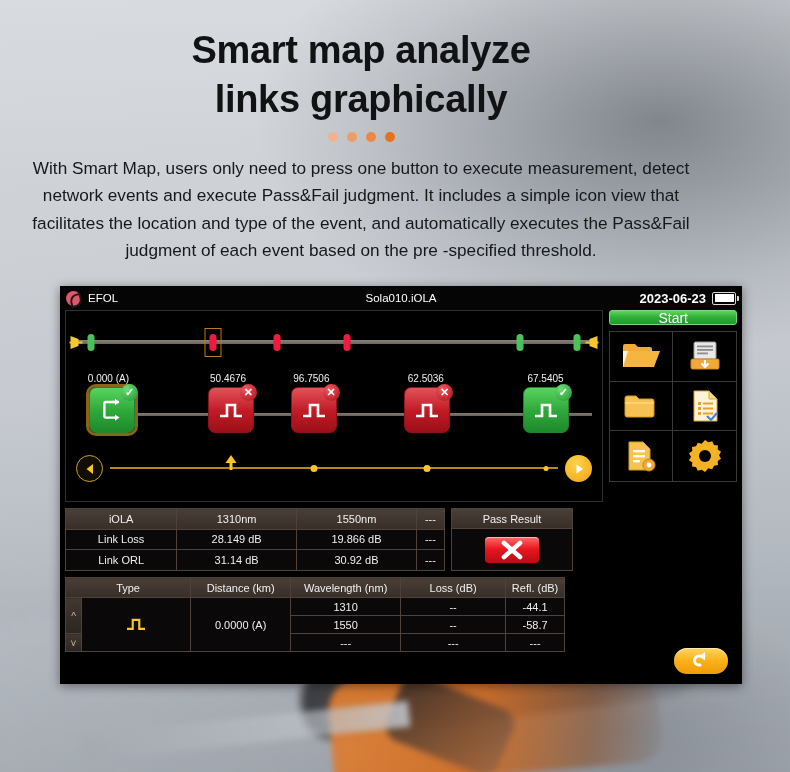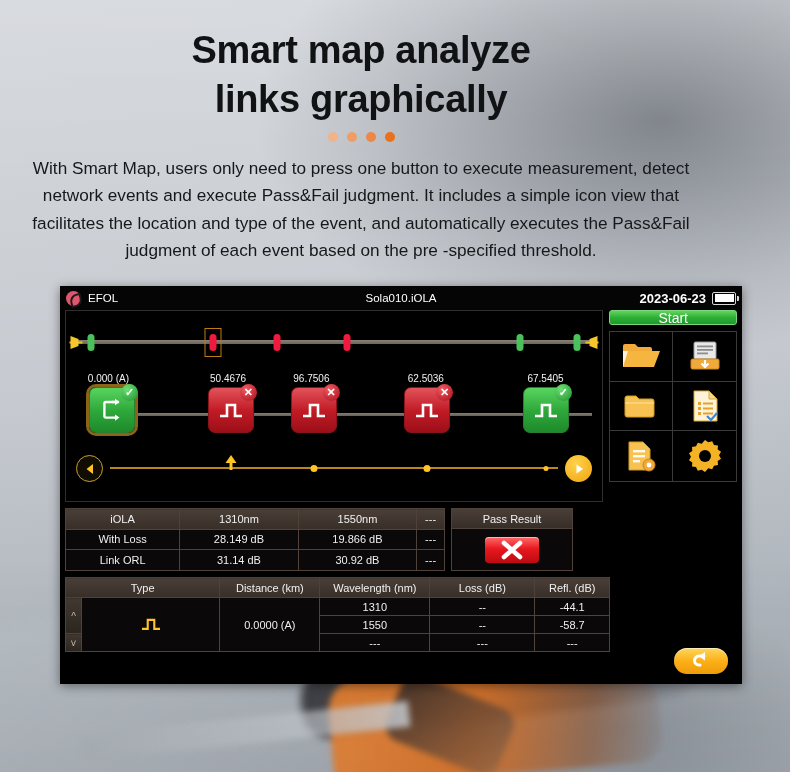--- a/index.html
+++ b/index.html
@@ -239,21 +239,21 @@
   .pass-body { height: 41px; display: flex; align-items: center; justify-content: center; background: #0a0808; }
   .fail-chip {
     width: 54px; height: 26px; border-radius: 4px;
     background: linear-gradient(180deg,#ff6b6b 0%,#e8171e 46%,#bc0b12 100%);
     display: flex; align-items: center; justify-content: center;
     box-shadow: inset 0 1px 0 rgba(255,255,255,0.5);
   }
 
   
   .ev-table-wrap { padding: 6px 5px 0; }
-  .ev-table { width: 545px; border-collapse: collapse; }
+  .ev-table { width: 500px; border-collapse: collapse; }
   .ev-table th {
     background: linear-gradient(180deg,#4a3f37,#372e28);
     border: 1px solid #4e423a; color: #f0f0f0; font-size: 11px; font-weight: normal;
     height: 20px;
   }
   .ev-table td {
     background: #0a0808; border: 1px solid #4e423a; color: #f0f0f0;
     font-size: 11px; text-align: center; height: 18px; padding: 0;
   }
   .scrollcol { width: 16px; background: linear-gradient(180deg,#413830,#2c2620) !important; }
@@ -477,21 +477,21 @@
   <div class="mid-row">
     <table class="sum-table">
       <tbody>
           <tr>
         <td>iOLA</td>
         <td>1310nm</td>
         <td>1550nm</td>
         <td>---</td>
       </tr>
       <tr>
-        <td>With Loss</td>
+        <td>Link Loss</td>
         <td>28.149 dB</td>
         <td>19.866 dB</td>
         <td>---</td>
       </tr>
       <tr>
         <td>Link ORL</td>
         <td>31.14 dB</td>
         <td>30.92 dB</td>
         <td>---</td>
       </tr>

